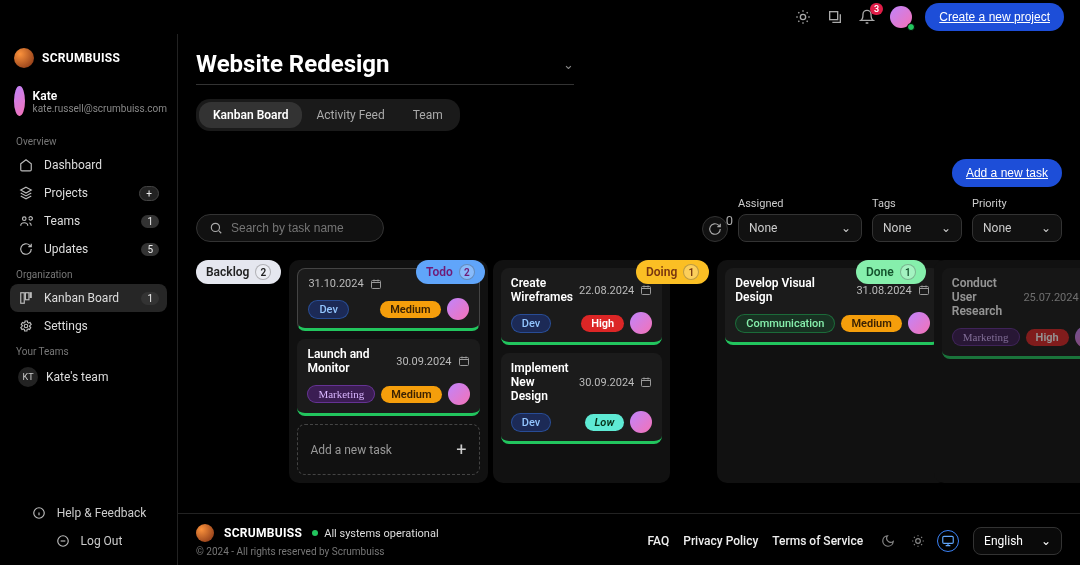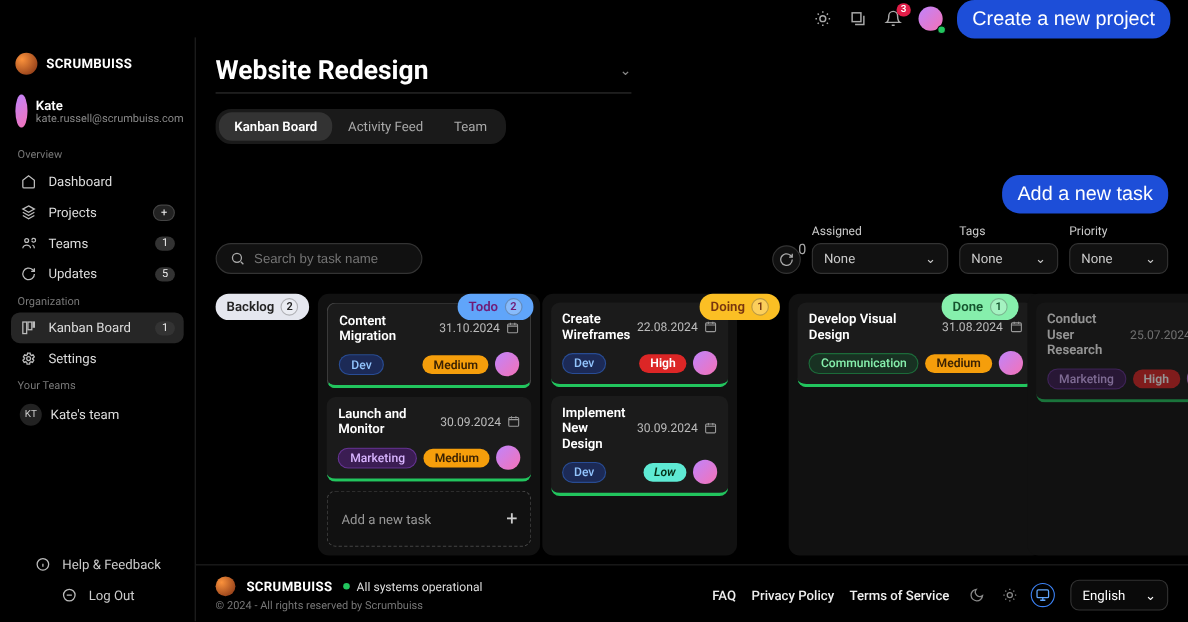--- a/index.html
+++ b/index.html
@@ -45,23 +45,24 @@
   background: linear-gradient(135deg, #c084fc, #f472b6);
   display: inline-block;
   position: relative;
 }
 .btn-primary {
   background: #1d4ed8;
   color: #fff;
   border: none;
   border-radius: 16px;
   padding: 7px 14px;
-  font-size: 18px;
+  font-size: 12px;
   font-weight: 500;
   cursor: pointer;
+  text-decoration: underline;
 }
 .body-row { display: flex; flex: 1; min-height: 0; }
 
 
 .sidebar {
   width: 178px;
   background: #000;
   padding: 14px 10px 10px 10px;
   display: flex;
   flex-direction: column;
@@ -188,21 +189,21 @@
 }
 .card.selected { border: 1px solid #444; border-bottom: 3px solid #22c55e;}
 .card-row1 { display: flex; align-items: center; gap: 6px; }
 .card-title { font-size: 12px; font-weight: 600; flex: 1;}
 .card-date { font-size: 11px; color: #bbb; }
 .card-row2 { display: flex; align-items: center; gap: 6px; }
 .tag {
   border-radius: 12px; padding: 2px 10px; font-size: 11px; font-weight: 500;
 }
 .tag-dev { background: #1e40af66; color: #93c5fd; border: 1px solid #3b82f666;}
-.tag-marketing { background: #6b21a866; color: #d8b4fe; border: 1px solid #a855f766;}
+.tag-marketing { background: #6b21a866; color: #d8b4fe; border: 1px solid #a855f766; font-family: Liberation Serif, serif;}
 .tag-comm { background: #14532d66; color: #86efac; border: 1px solid #22c55e66;}
 .prio { margin-left: auto; border-radius: 12px; padding: 2px 10px; font-size: 11px; font-weight: 600;}
 .prio-medium { background: #f59e0b; color: #3b2203;}
 .prio-high { background: #dc2626; color: #fff;}
 .prio-low { background: #5eead4; color: #052e16; font-style: italic;}
 .card .avatar { width: 22px; height: 22px; }
 .add-card {
   border: 1px dashed #444; border-radius: 8px;
   padding: 14px 12px; display: flex; align-items: center;
   color: #999; font-size: 12px; cursor: pointer;
@@ -435,21 +436,20 @@
       <div class="board">
 
         <div class="col">
           <div class="col-header hdr-backlog">
             <span>Backlog</span>
             <span class="count">2</span>
           </div>
           <div class="col-body">
             <div class="card selected">
               <div class="card-row1">
-                <span class="card-title">Content Migration</span>
                 <span class="card-date">31.10.2024</span>
                 <span class="cal-icn">
                     <svg width="12" height="12" viewBox="0 0 24 24" fill="none" stroke="currentColor" stroke-width="2">
                       <rect x="3" y="5" width="18" height="16" rx="2"></rect>
                       <path d="M3 9h18M8 3v4M16 3v4"></path>
                     </svg>
                   </span>
               </div>
               <div class="card-row2">
                 <span class="tag tag-dev">Dev</span>

